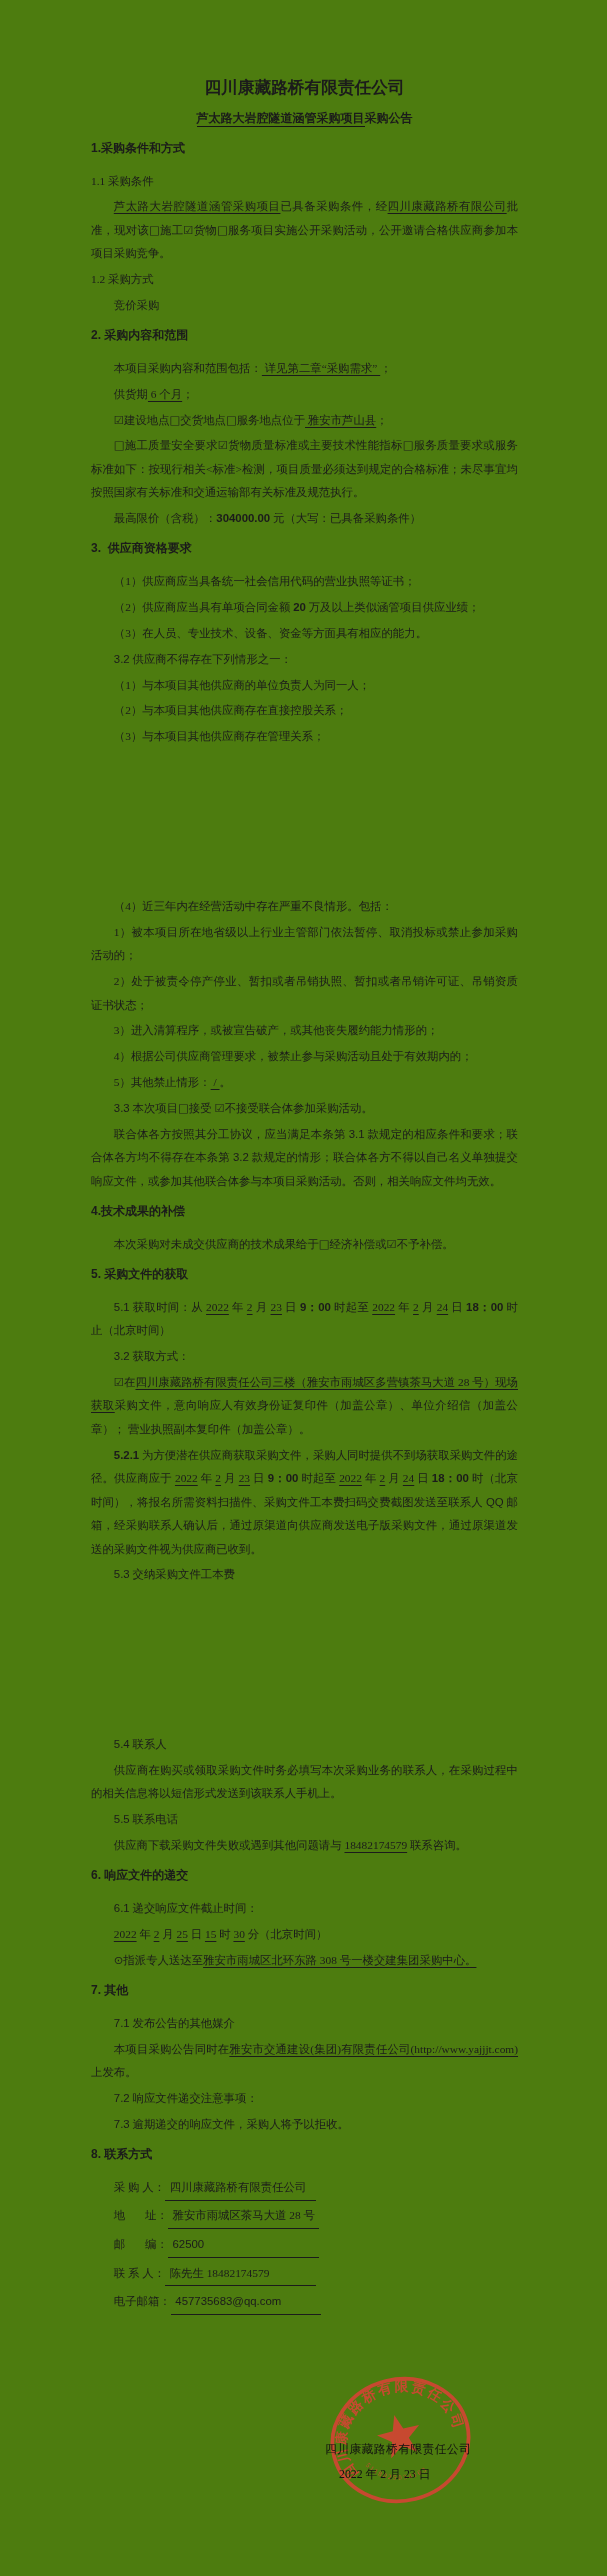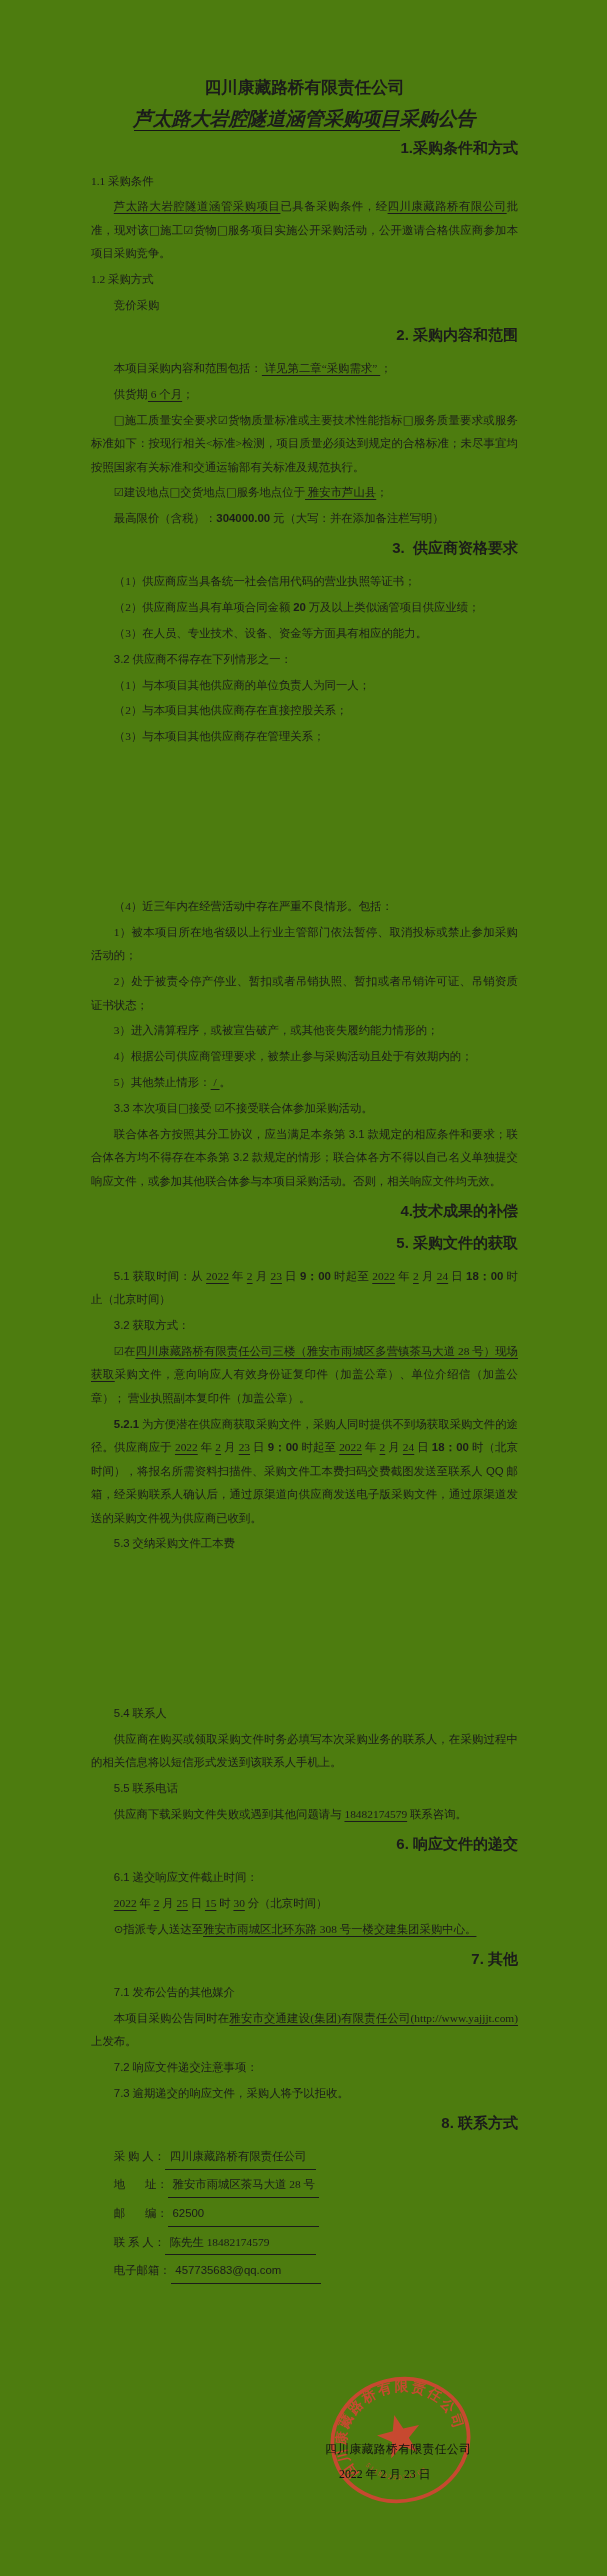--- a/index.html
+++ b/index.html
@@ -15,28 +15,28 @@
     font-size:11.4px;
     overflow:hidden;
   }
   .title1{
     font-family:"Liberation Sans","DejaVu Sans",sans-serif;
     font-weight:bold;font-size:16.7px;text-align:center;
     margin:0 0 9px 0;line-height:21px;
   }
   .title2{
     font-family:"Liberation Sans","DejaVu Sans",sans-serif;
-    font-weight:bold;font-size:19px;text-align:center;
-    margin:0 0 4.6px 0;line-height:23px;font-style:italic;
+    font-weight:bold;font-size:12px;text-align:center;
+    margin:0 0 4.6px 0;line-height:23px;
   }
   .t-u{border-bottom:1.5px solid #151515;padding-bottom:0.8px;}
   .sec-h{
     font-family:"Liberation Sans","DejaVu Sans",sans-serif;
-    font-weight:bold;font-size:15px;line-height:20px;
-    margin:7.6px 0 12px 0;white-space:pre-wrap;text-align:right;
+    font-weight:bold;font-size:12px;line-height:20px;
+    margin:7.6px 0 12px 0;white-space:pre-wrap;
   }
   .para{
     margin:0 0 2.3px 0;line-height:23.5px;text-align:justify;
   }
   .para.ind{text-indent:2em;}
   .u{text-decoration:underline;text-underline-offset:3px;text-decoration-thickness:0.8px;}
   .sn{font-family:"Liberation Sans","DejaVu Sans",sans-serif;}
   .b{font-weight:bold;}
   .cb{font-family:"DejaVu Sans","Liberation Sans",sans-serif;}
   .page-gap{width:100%;}
@@ -68,41 +68,42 @@
 
   <div id="doc-body">
       <div class="sec-h">1.采购条件和方式</div>
       <p class="para"><span>1.1 采购条件</span></p>
       <p class="para ind"><span class="u">芦太路大岩腔隧道涵管采购项目</span><span>已具备采购条件，经</span><span class="u">四川康藏路桥有限公司</span><span>批准，现对该</span><span class="cb">□</span><span>施工</span><span class="cb">☑</span><span>货物</span><span class="cb">□</span><span>服务项目实施公开采购活动，公开邀请合格供应商参加本项目采购竞争。</span></p>
       <p class="para"><span>1.2 采购方式</span></p>
       <p class="para ind"><span>竞价采购</span></p>
       <div class="sec-h">2. 采购内容和范围</div>
       <p class="para ind"><span>本项目采购内容和范围包括：</span><span class="u"> 详见第二章“采购需求” </span><span>；</span></p>
       <p class="para ind"><span>供货期</span><span class="u"> 6 个月</span><span>；</span></p>
+      <p class="para ind"><span class="cb">☑</span><span>建设地点</span><span class="cb">□</span><span>交货地点</span><span class="cb">□</span><span>服务地点位于</span><span class="u"> 雅安市芦山县</span><span>；</span></p>
       <p class="para ind"><span class="cb">□</span><span>施工质量安全要求</span><span class="cb">☑</span><span>货物质量标准或主要技术性能指标</span><span class="cb">□</span><span>服务质量要求或服务标准如下：按现行相关&lt;标准&gt;检测，项目质量必须达到规定的合格标准；未尽事宜均按照国家有关标准和交通运输部有关标准及规范执行。</span></p>
-      <p class="para ind"><span class="cb">☑</span><span>建设地点</span><span class="cb">□</span><span>交货地点</span><span class="cb">□</span><span>服务地点位于</span><span class="u"> 雅安市芦山县</span><span>；</span></p>
-      <p class="para ind"><span>最高限价（含税）：</span><span class="sn b">304000.00</span><span> 元（大写：并在添加备注栏写明）</span></p>
+      <p class="para ind"><span>最高限价（含税）：</span><span class="sn b">304000.00</span><span> 元（大写：已具备采购条件）</span></p>
       <div class="sec-h">3.  供应商资格要求</div>
       <p class="para ind"><span>（1）供应商应当具备统一社会信用代码的营业执照等证书；</span></p>
       <p class="para ind"><span>（2）供应商应当具有单项合同金额 </span><span class="sn b">20</span><span> 万及以上类似涵管项目供应业绩；</span></p>
       <p class="para ind"><span>（3）在人员、专业技术、设备、资金等方面具有相应的能力。</span></p>
       <p class="para ind"><span class="sn">3.2</span><span> 供应商不得存在下列情形之一：</span></p>
       <p class="para ind"><span>（1）与本项目其他供应商的单位负责人为同一人；</span></p>
       <p class="para ind"><span>（2）与本项目其他供应商存在直接控股关系；</span></p>
       <p class="para ind"><span>（3）与本项目其他供应商存在管理关系；</span></p>
       <div class="page-gap" style="height: 144px;"></div>
       <p class="para ind"><span>（4）近三年内在经营活动中存在严重不良情形。包括：</span></p>
       <p class="para ind"><span>1）被本项目所在地省级以上行业主管部门依法暂停、取消投标或禁止参加采购活动的；</span></p>
       <p class="para ind"><span>2）处于被责令停产停业、暂扣或者吊销执照、暂扣或者吊销许可证、吊销资质证书状态；</span></p>
       <p class="para ind"><span>3）进入清算程序，或被宣告破产，或其他丧失履约能力情形的；</span></p>
       <p class="para ind"><span>4）根据公司供应商管理要求，被禁止参与采购活动且处于有效期内的；</span></p>
       <p class="para ind"><span>5）其他禁止情形：</span><span class="u"> / </span><span>。</span></p>
       <p class="para ind"><span class="sn">3.3</span><span> 本次项目</span><span class="cb">□</span><span>接受 </span><span class="cb">☑</span><span>不接受联合体参加采购活动。</span></p>
       <p class="para ind"><span>联合体各方按照其分工协议，应当满足本条第 </span><span class="sn">3.1</span><span> 款规定的相应条件和要求；联合体各方均不得存在本条第 </span><span class="sn">3.2</span><span> 款规定的情形；联合体各方不得以自己名义单独提交响应文件，或参加其他联合体参与本项目采购活动。否则，相关响应文件均无效。</span></p>
       <div class="sec-h">4.技术成果的补偿</div>
+      <p class="para ind"><span>本次采购对未成交供应商的技术成果给于</span><span class="cb">□</span><span>经济补偿或</span><span class="cb">☑</span><span>不予补偿。</span></p>
       <div class="sec-h">5. 采购文件的获取</div>
       <p class="para ind"><span class="sn">5.1</span><span> 获取时间：从 </span><span class="u">2022</span><span> 年 </span><span class="u">2</span><span> 月 </span><span class="u">23</span><span> 日 </span><span class="sn b">9：00</span><span> 时起至 </span><span class="u">2022</span><span> 年 </span><span class="u">2</span><span> 月 </span><span class="u">24</span><span> 日 </span><span class="sn b">18：00</span><span> 时止（北京时间）</span></p>
       <p class="para ind"><span class="sn">3.2</span><span> 获取方式：</span></p>
       <p class="para ind"><span class="cb">☑</span><span>在</span><span class="u">四川康藏路桥有限责任公司三楼（雅安市雨城区多营镇茶马大道 28 号）现场获取</span><span>采购文件，意向响应人有效身份证复印件（加盖公章）、单位介绍信（加盖公章）； 营业执照副本复印件（加盖公章）。</span></p>
       <p class="para ind"><span class="sn b">5.2.1</span><span> 为方便潜在供应商获取采购文件，采购人同时提供不到场获取采购文件的途径。供应商应于 </span><span class="u">2022</span><span> 年 </span><span class="u">2</span><span> 月 </span><span class="u">23</span><span> 日 </span><span class="sn b">9：00</span><span> 时起至 </span><span class="u">2022</span><span> 年 </span><span class="u">2</span><span> 月 </span><span class="u">24</span><span> 日 </span><span class="sn b">18：00</span><span> 时（北京时间），将报名所需资料扫描件、采购文件工本费扫码交费截图发送至联系人 </span><span class="sn">QQ</span><span> 邮箱，经采购联系人确认后，通过原渠道向供应商发送电子版采购文件，通过原渠道发送的采购文件视为供应商已收到。</span></p>
       <p class="para ind"><span class="sn">5.3</span><span> 交纳采购文件工本费</span></p>
       <div class="page-gap" style="height: 144px;"></div>
       <p class="para ind"><span class="sn">5.4</span><span> 联系人</span></p>
       <p class="para ind"><span>供应商在购买或领取采购文件时务必填写本次采购业务的联系人，在采购过程中的相关信息将以短信形式发送到该联系人手机上。</span></p>
       <p class="para ind"><span class="sn">5.5</span><span> 联系电话</span></p>

